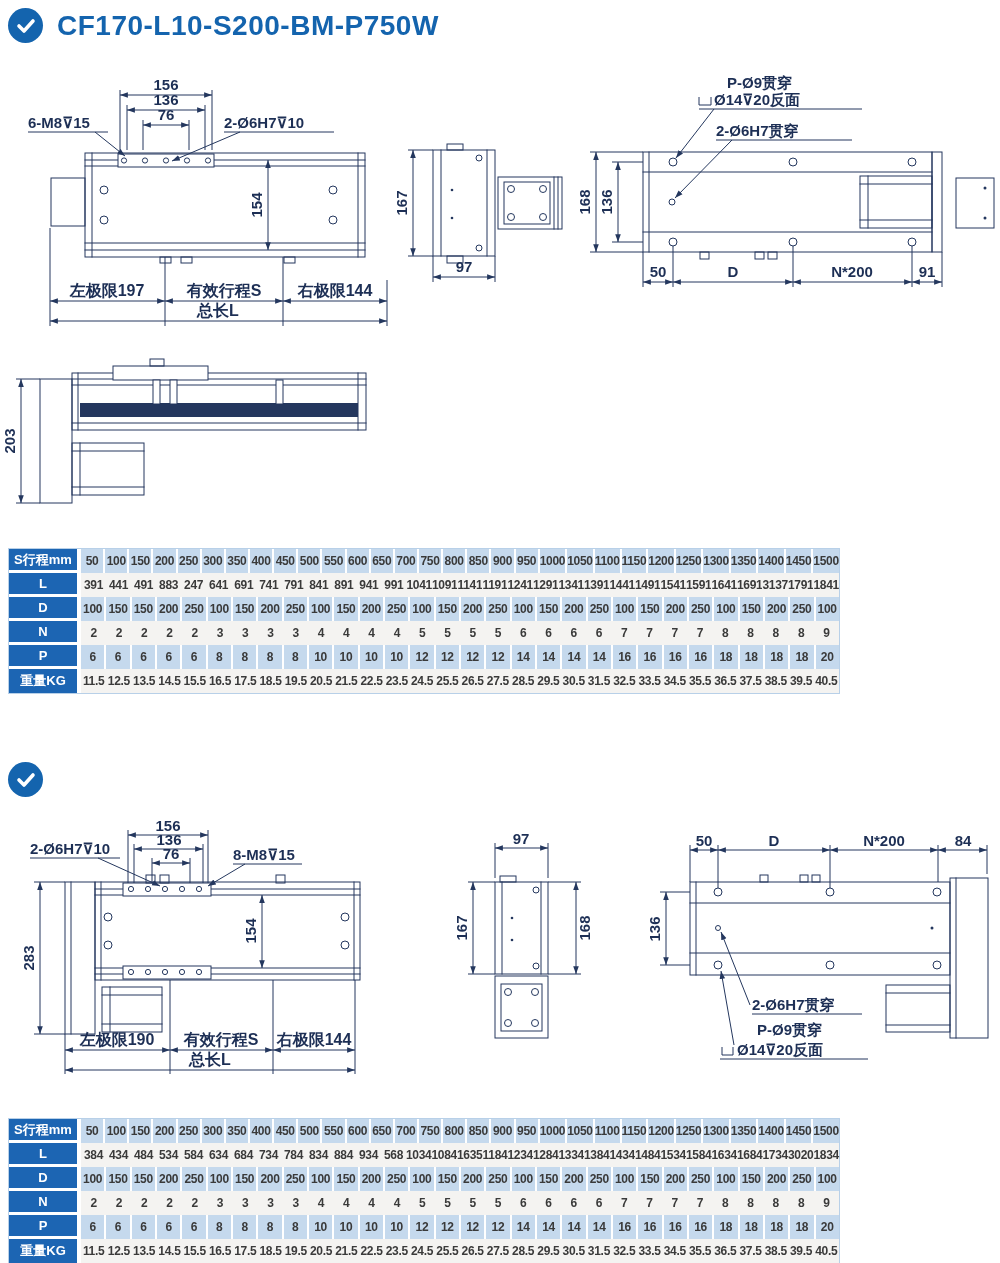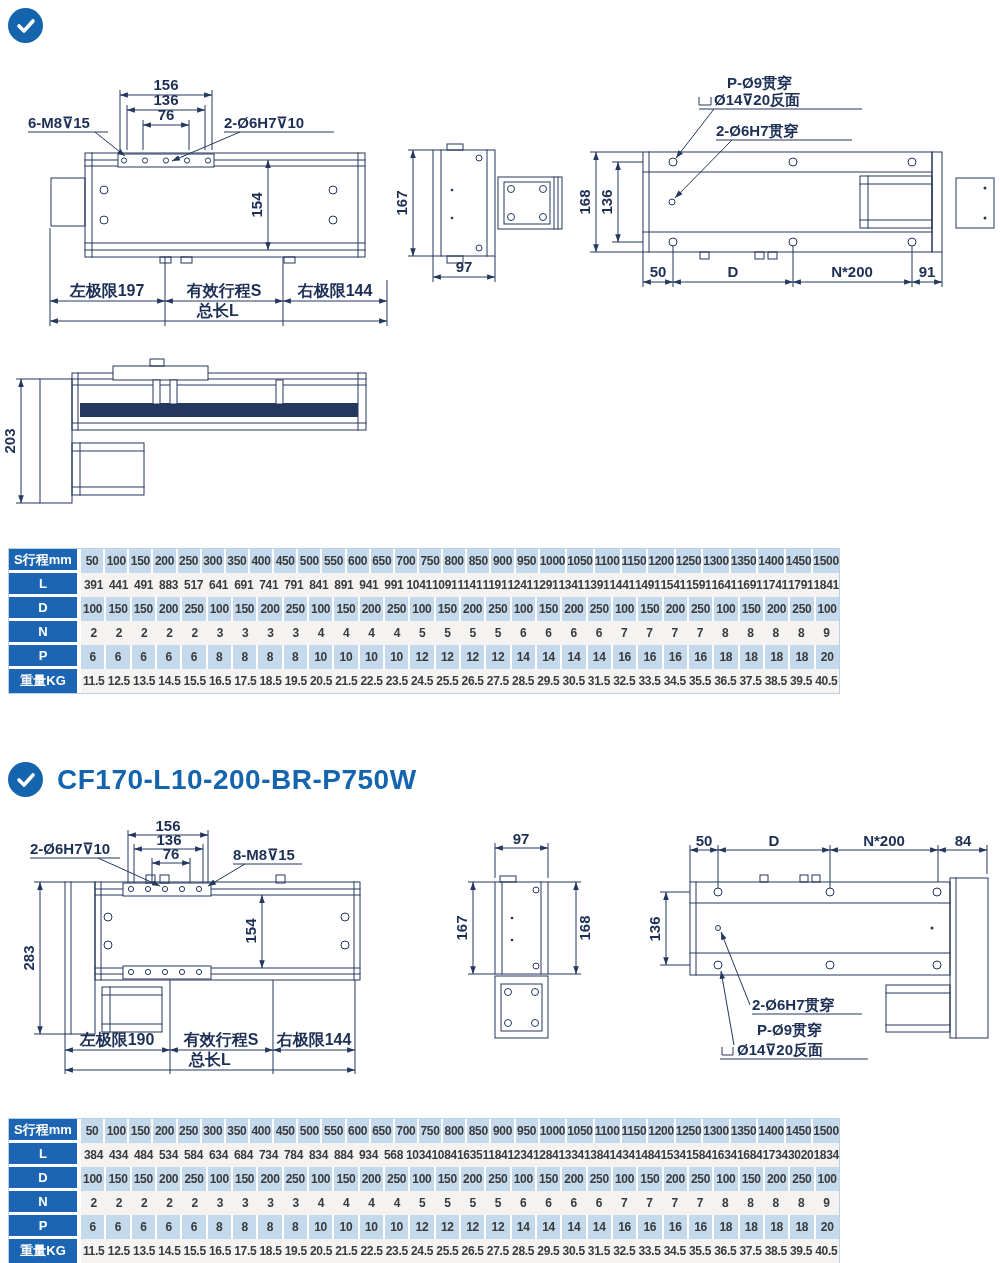--- a/index.html
+++ b/index.html
@@ -26,20 +26,21 @@
 </style>
 </head>
 <body>
 
 <div class="sec-head" style="top:8px">
   <span class="badge">
     <svg width="20" height="20" viewBox="0 0 20 20">
         <path d="M3,10 L8,15 L17,5" fill="none" stroke="#fff" stroke-width="3.6" stroke-linecap="round" stroke-linejoin="round"></path>
       </svg>
   </span>
+  <span class="sec-title">CF170-L10-S200-BM-P750W</span>
 </div>
 
 <svg class="draw" style="top:66px" width="1000" height="466" viewBox="0 0 1000 466">
   <defs>
     <marker id="ar1" viewBox="0 0 10 8" refX="9" refY="4" markerWidth="9" markerHeight="7" orient="auto-start-reverse">
         <path d="M0,0.8 L9,4 L0,7.2 z" fill="#24375e"></path>
       </marker>
   </defs>
 
   <g>
@@ -238,21 +239,21 @@
       <div class="tcell">1400</div>
       <div class="tcell">1450</div>
       <div class="tcell">1500</div>
     </div>
     <div class="trow rw">
       <div class="tlabel">L</div>
       <div class="tcell">391</div>
       <div class="tcell">441</div>
       <div class="tcell">491</div>
       <div class="tcell">883</div>
-      <div class="tcell">517</div>
+      <div class="tcell">247</div>
       <div class="tcell">641</div>
       <div class="tcell">691</div>
       <div class="tcell">741</div>
       <div class="tcell">791</div>
       <div class="tcell">841</div>
       <div class="tcell">891</div>
       <div class="tcell">941</div>
       <div class="tcell">991</div>
       <div class="tcell">1041</div>
       <div class="tcell">1091</div>
@@ -261,21 +262,21 @@
       <div class="tcell">1241</div>
       <div class="tcell">1291</div>
       <div class="tcell">1341</div>
       <div class="tcell">1391</div>
       <div class="tcell">1441</div>
       <div class="tcell">1491</div>
       <div class="tcell">1541</div>
       <div class="tcell">1591</div>
       <div class="tcell">1641</div>
       <div class="tcell">1691</div>
-      <div class="tcell">1741</div>
+      <div class="tcell">3137</div>
       <div class="tcell">1791</div>
       <div class="tcell">1841</div>
     </div>
     <div class="trow rb">
       <div class="tlabel">D</div>
       <div class="tcell">100</div>
       <div class="tcell">150</div>
       <div class="tcell">150</div>
       <div class="tcell">200</div>
       <div class="tcell">250</div>
@@ -405,21 +406,20 @@
       <div class="tcell">40.5</div>
     </div>
   </div>
 
 <div class="sec-head" style="top:762px">
   <span class="badge">
     <svg width="20" height="20" viewBox="0 0 20 20">
         <path d="M3,10 L8,15 L17,5" fill="none" stroke="#fff" stroke-width="3.6" stroke-linecap="round" stroke-linejoin="round"></path>
       </svg>
   </span>
-  <span class="sec-title">CF170-L10-200-BR-P750W</span>
 </div>
 
 <svg class="draw" style="top:818px" width="1000" height="292" viewBox="0 0 1000 292">
   <defs>
     <marker id="ar2" viewBox="0 0 10 8" refX="9" refY="4" markerWidth="9" markerHeight="7" orient="auto-start-reverse">
         <path d="M0,0.8 L9,4 L0,7.2 z" fill="#24375e"></path>
       </marker>
   </defs>
 
   <g>

